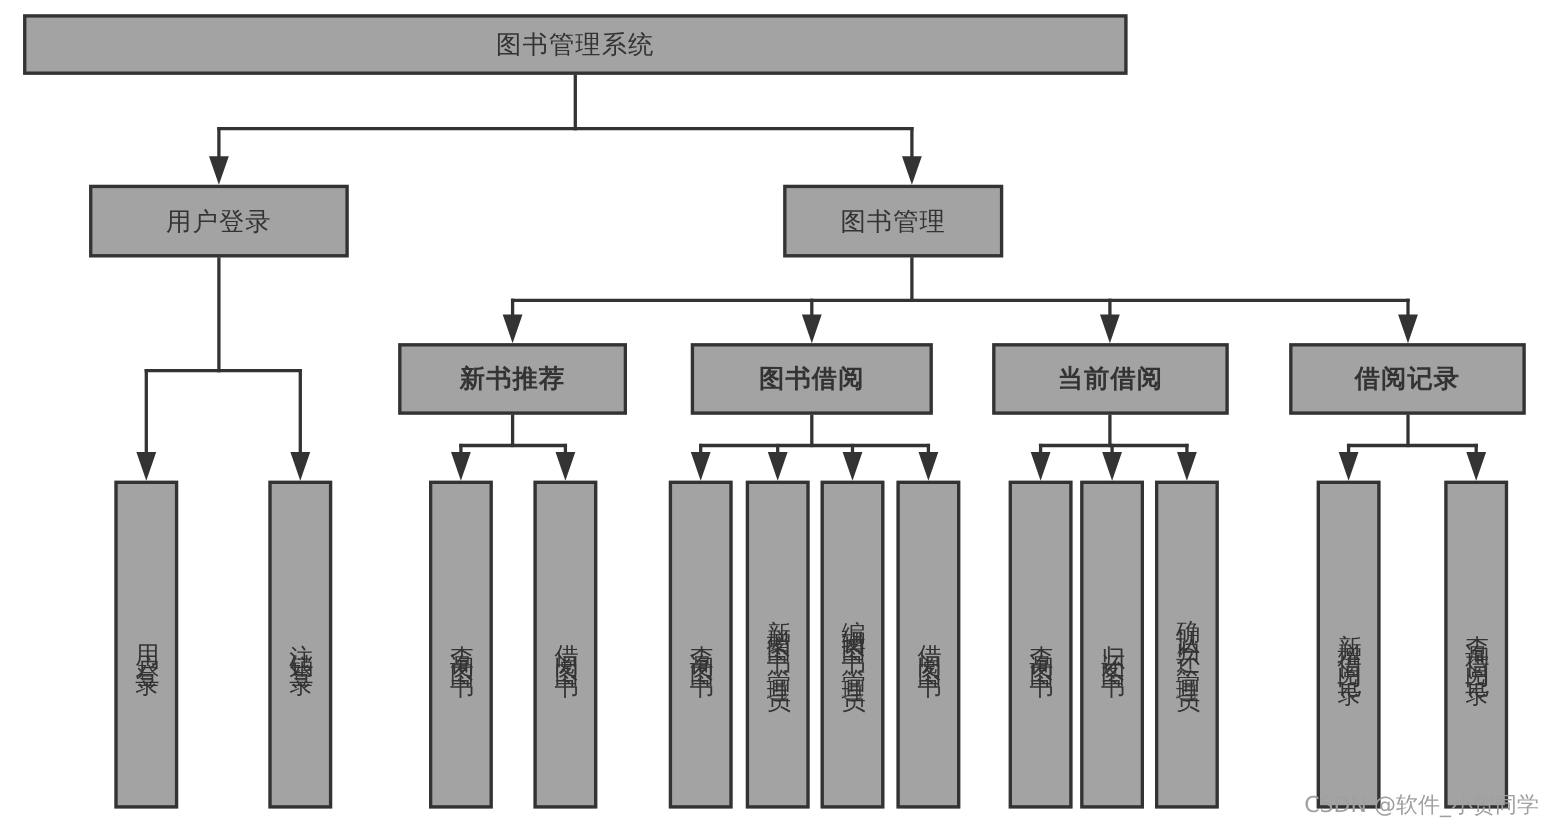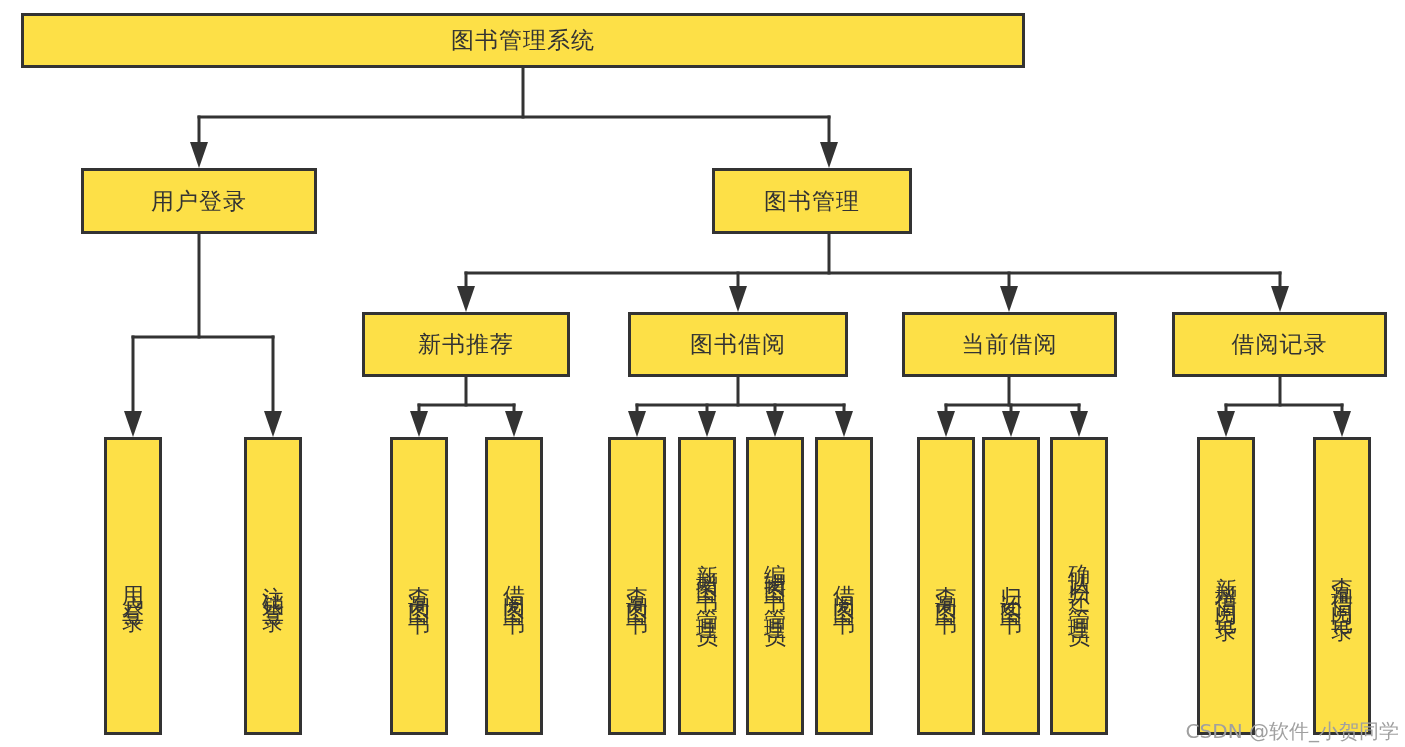--- a/index.html
+++ b/index.html
@@ -31,40 +31,40 @@
     stroke-width: 3;
     stroke-linecap: square;
   }
   .connector-layer polygon {
     fill: var(--line);
     stroke: none;
   }
   .node {
     position: absolute;
     border: 3px solid var(--line);
-    background: #fde047;
+    background: #a3a3a3;
     display: flex;
     align-items: center;
     justify-content: center;
     color: var(--text);
   }
   .h-label {
     font-size: 23px;
     letter-spacing: 1px;
     white-space: nowrap;
     color: var(--text);
   }
   
   .n-root  { left: 21px;  top: 13px;  width: 1004px; height: 55px; }
   
   .lvl2    { top: 168px; height: 66px; }
   .n-user-login-branch { left: 81px;  width: 236px; }
   .n-book-mgmt         { left: 712px; width: 200px; }
   
-  .lvl3    { top: 312px; height: 65px; }
+  .lvl3    { top: 312px; height: 65px; font-weight: bold; }
   .n-new-book-rec   { left: 362px;  width: 208px; }
   .n-book-borrow    { left: 628px;  width: 220px; }
   .n-current-borrow { left: 902px;  width: 215px; }
   .n-borrow-record  { left: 1172px; width: 215px; }
   
   .leaf { top: 437px; height: 298px; width: 58px; }
   .v-label {
     writing-mode: vertical-rl;
     text-orientation: mixed;
     font-size: 22px;

